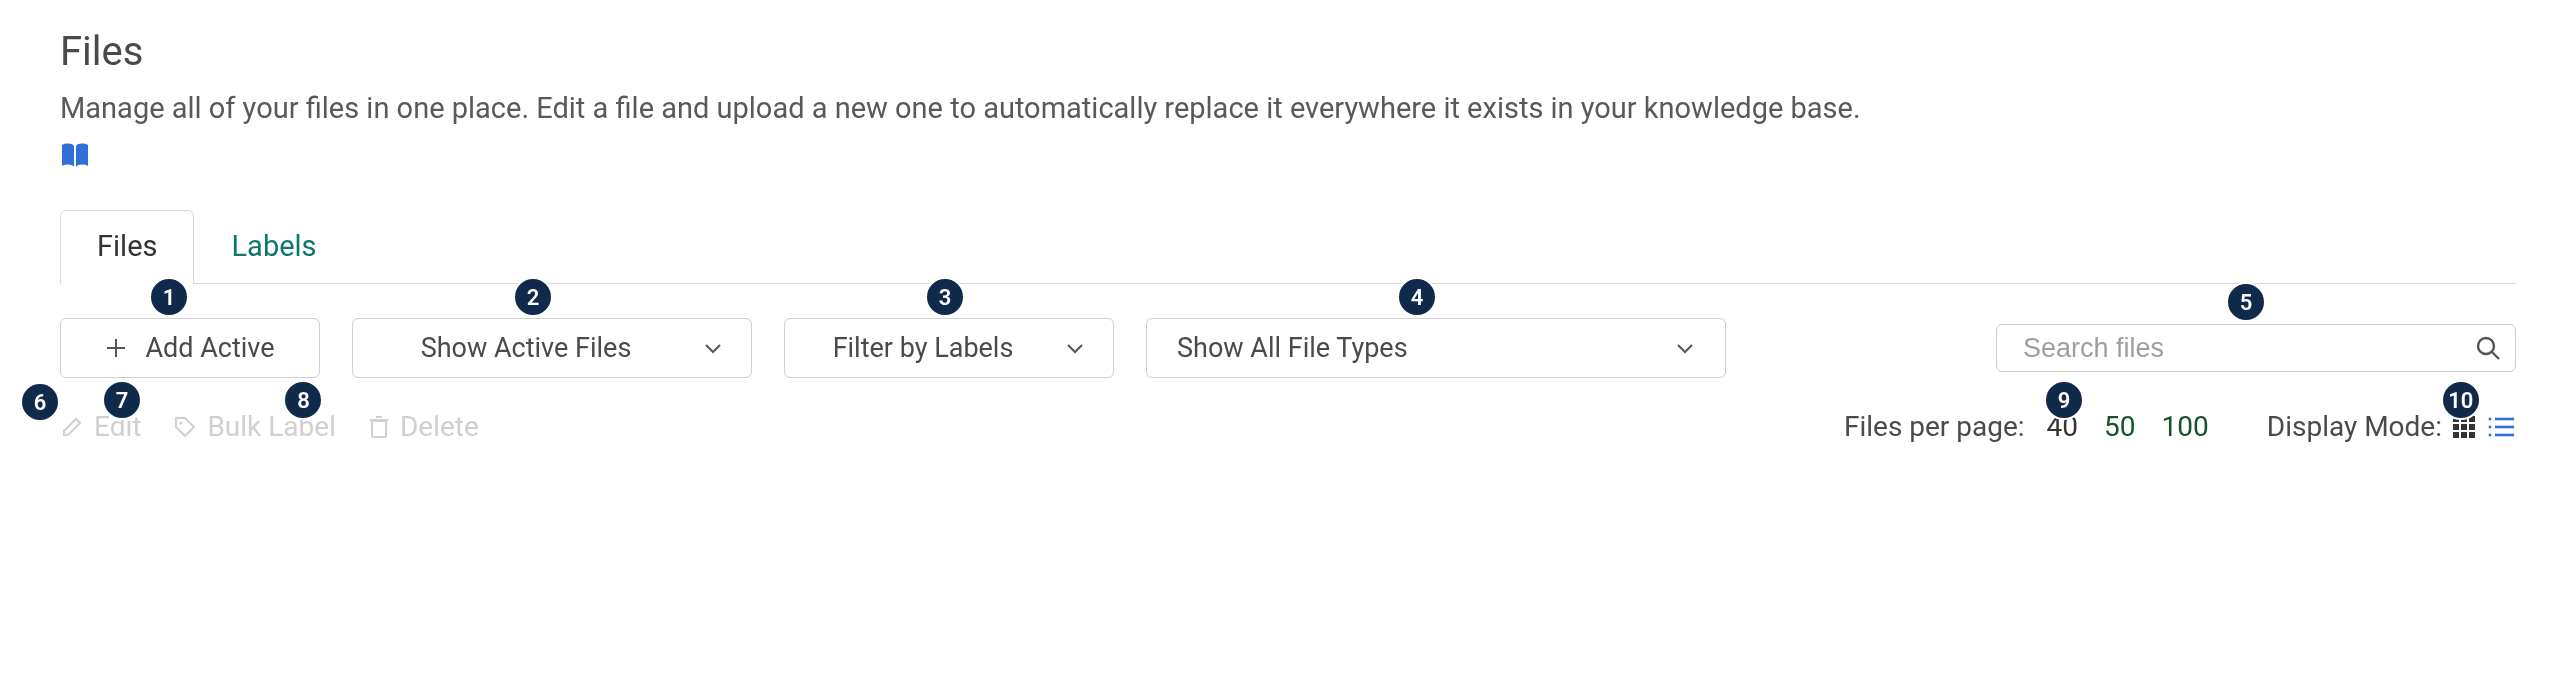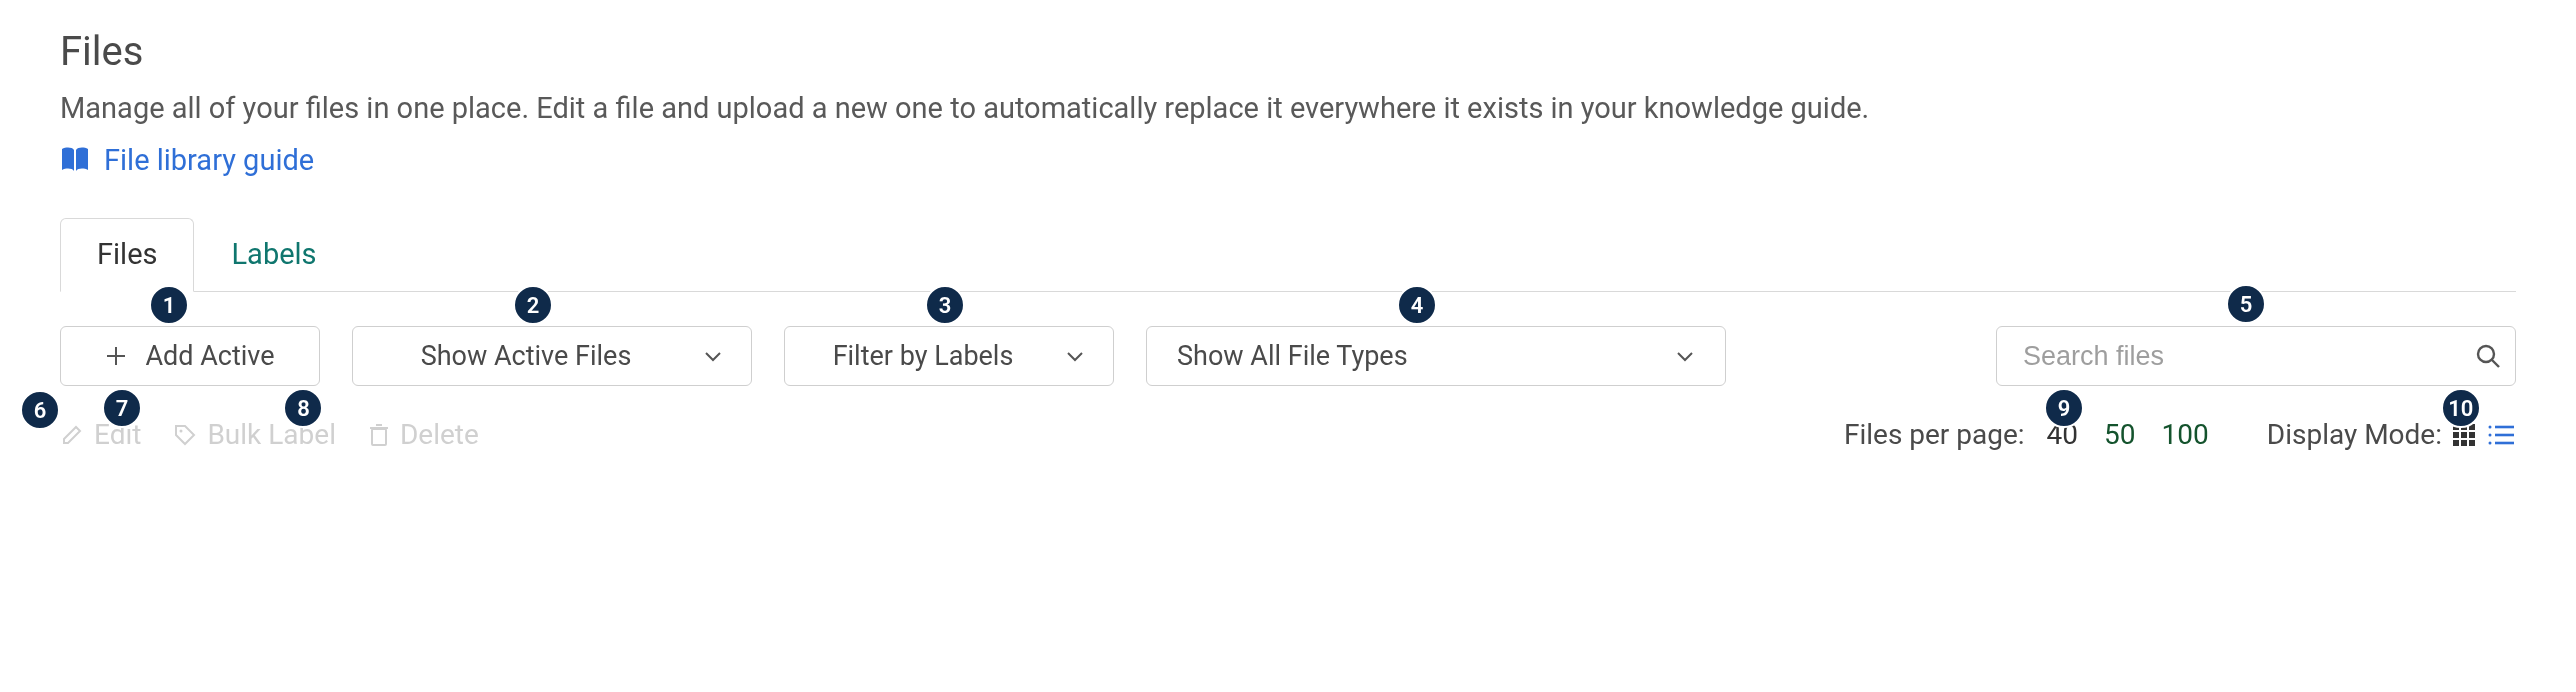--- a/index.html
+++ b/index.html
@@ -93,21 +93,21 @@
   .btn-status { width: 400px; justify-content: center; }
   .btn-labels { width: 330px; justify-content: center; }
   .btn-types { width: 580px; padding: 0 30px; }
   .search-wrap {
     margin-left: auto;
     position: relative;
     width: 520px;
   }
   .search-input {
     width: 100%;
-    height: 60px;
+    height: 48px;
     border: 1px solid #cfcfcf;
     border-radius: 6px;
     padding: 0 60px 0 26px;
     font-size: 27px;
     color: #333;
   }
   .search-input::placeholder { color: #9e9e9e; }
   .search-icon-btn {
     position: absolute;
     right: 14px;
@@ -181,30 +181,29 @@
     z-index: 5;
     border: 2px solid #fff;
   }
   svg { display: block; }
 </style>
 </head>
 <body>
 
 <div class="page">
   <h1 class="page-title">Files</h1>
-  <p class="page-desc">Manage all of your files in one place. Edit a file and upload a new one to automatically replace it everywhere it exists in your knowledge guide.</p>
+  <p class="page-desc">Manage all of your files in one place. Edit a file and upload a new one to automatically replace it everywhere it exists in your knowledge base.</p>
 
   <a class="guide-link">
     <span class="book-icon">
       <svg width="30" height="26" viewBox="0 0 30 26" fill="#2f6fd7">
         <path d="M2 2 C6 0 12 0 14 3 L14 24 C12 21 6 21 2 23 Z"></path>
         <path d="M28 2 C24 0 18 0 16 3 L16 24 C18 21 24 21 28 23 Z"></path>
       </svg>
     </span>
-    <span>File library guide</span>
   </a>
 
   <div class="tabs">
     <div class="tab active">Files</div>
     <div class="tab">Labels</div>
   </div>
 
   <div class="toolbar-row">
 
     <div class="btn btn-add">

